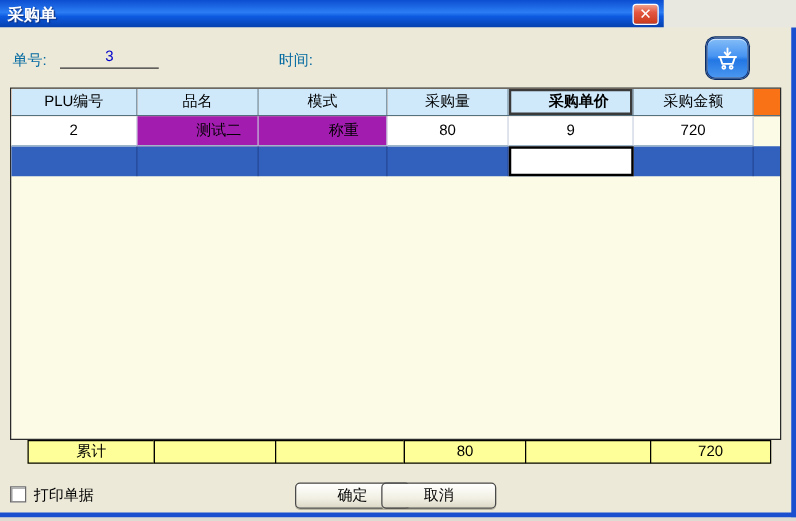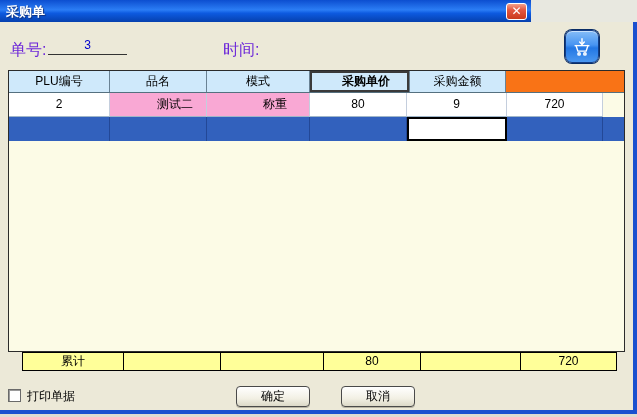--- a/index.html
+++ b/index.html
@@ -12,58 +12,58 @@
     background:linear-gradient(180deg,#0c4ed0 0%,#2b7df5 45%,#0d5ae0 60%,#0640ae 100%); }
   .title { position:absolute; left:6px; top:3px; color:#fff; font-weight:bold; font-size:13px;
     text-shadow:1px 1px 1px #10307a; }
   .close-btn { position:absolute; right:4px; top:3px; width:21px; height:17px; border:1px solid #fff;
     border-radius:3px; background:linear-gradient(180deg,#f3a08a 0%,#e35640 40%,#ca3a1c 100%);
     color:#fff; font-weight:bold; font-size:12px; text-align:center; line-height:15px; cursor:pointer; }
 
   
   .client { position:absolute; left:0; top:22px; width:630px; height:388px; background:#ece9d8; }
 
-  .lbl { position:absolute; font-size:16px; color:#6d28d9; }
+  .lbl { position:absolute; font-size:12px; color:#0369a1; }
   .field { position:absolute; border-bottom:1px solid #333; text-align:center; color:#0000cc; font-size:12px; height:17px; }
 
   .cart-button { position:absolute; left:565px; top:8px; width:34px; height:33px; border-radius:7px;
     border:1px solid #123c86; background:linear-gradient(180deg,#85bdf8 0%,#4794f2 45%,#2377e4 55%,#4a97f0 100%);
     box-shadow:inset 0 1px 0 rgba(255,255,255,.55), 0 0 0 1px #0a2d66; cursor:pointer;
     display:flex; align-items:center; justify-content:center; }
 
   
   .grid { position:absolute; left:8px; top:48px; width:617px; height:282px; background:#fcfbe6;
     border:1px solid #2b2b2b; overflow:hidden; }
   .hrow { display:flex; height:22px; border-bottom:1px solid #55707f; background:#f97316; }
   .hcell { border-right:1px solid #6a8294; background:#cfe9fb; text-align:center; line-height:21px;
     font-size:12px; overflow:hidden; cursor:default; }
   .hcell.hot { font-weight:bold; box-shadow:inset 0 0 0 2px #3a3a3a; }
   .row { display:flex; height:24px; }
   .r1 .cell { background:#fff; border-right:1px solid #c4cedd; border-bottom:1px solid #9fb6c9;
     line-height:23px; text-align:center; font-size:12px; }
-  .r1 .cell.green { background:#f9a8d4;padding-left:34px; }
+  .r1 .cell.green { background:#a21caf;padding-left:34px; }
   .r2 { background:#3261bd; }
   .r2 .cell { border-right:1px solid rgba(10,25,80,.35); }
   .edit-cell { background:#fff !important; border:2px solid #000 !important; height:24px;
     font-size:12px; text-align:center; outline:none; padding:0; }
 
   
   .footer { position:absolute; left:22px; top:330px; display:flex; height:19px; }
   .fcell { border:1px solid #000; margin-left:-1px; background:#ffff99; text-align:center;
     line-height:17px; font-size:12px; }
   .fcell:first-child { margin-left:0; }
 
   
   .checkbox { position:absolute; left:8px; top:367px; width:13px; height:13px; background:#fff;
     border:1px solid #6a6a6a; box-shadow:inset 1px 1px 0 #9a9a9a; cursor:pointer; }
   .cb-label { position:absolute; left:27px; top:366px; font-size:12px; }
-  .xp-btn { position:absolute; top:364px; width:74px; height:21px; border:1px solid #4a4a4a;
+  .xp-btn { position:absolute; top:364px; width:92px; height:21px; border:1px solid #4a4a4a;
     border-radius:4px; background:linear-gradient(180deg,#ffffff 0%,#f2f0e4 60%,#dcd9c8 100%);
     font-size:12px; font-family:inherit; cursor:pointer; box-shadow:0 1px 0 #b8b4a4; }
-  .ok { left:236px; } .cancel { left:341px; }
+  .ok { left:236px; } .cancel { left:305px; }
 
   
   .border-right { position:absolute; left:630px; top:22px; width:7px; height:392px; background:#ece9d8;
     border-right:4px solid #1a50cf; }
   .border-bottom { position:absolute; left:0; top:410px; width:637px; height:4px; background:#1a50cf; }
   .below-strip { position:absolute; left:0; top:414px; width:637px; height:3px; background:#dedbd2; }
 </style>
 </head>
 <body>
 
@@ -92,20 +92,21 @@
         <circle cx="8.8" cy="19.5" r="1.3"></circle>
         <circle cx="15.2" cy="19.5" r="1.3"></circle>
       </svg>
     </div>
 
     <div class="grid">
       <div class="hrow">
         <div class="hcell" style="width:101px;">PLU编号</div>
         <div class="hcell" style="width:97px;">品名</div>
         <div class="hcell" style="width:103px;">模式</div>
+        <div class="hcell" style="width:97px;">采购量</div>
         <div class="hcell hot" style="width:100px;padding-left:13px;">采购单价</div>
         <div class="hcell" style="width:96px;">采购金额</div>
       </div>
 
       <div class="row r1">
         <div class="cell" style="width:101px;">2</div>
         <div class="cell green" style="width:97px;">测试二</div>
         <div class="cell green" style="width:103px;">称重</div>
         <div class="cell" style="width:97px;">80</div>
         <div class="cell" style="width:100px;">9</div>

